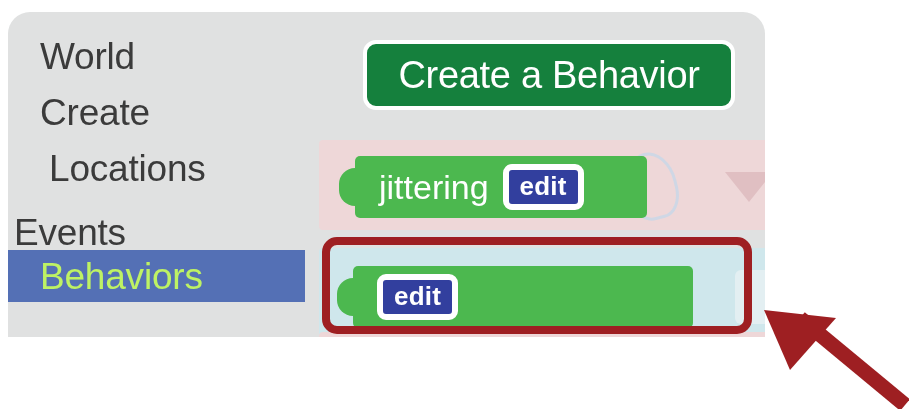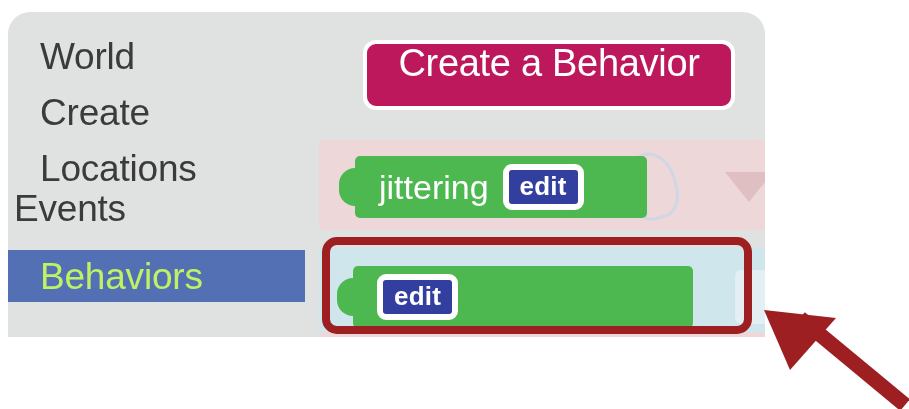--- a/index.html
+++ b/index.html
@@ -127,25 +127,25 @@
   }
 
   
   #create-behavior-button {
     position: absolute;
     left: 58px;
     top: 28px;
     width: 372px;
     height: 70px;
     box-sizing: border-box;
-    background: #be185d;
+    background: #15803d;
     border: 4px solid #ffffff;
     border-radius: 13px;
     display: flex;
-    align-items: flex-start;
+    align-items: center;
     justify-content: center;
     cursor: pointer;
   }
   #create-behavior-button .btn-label {
     font-size: 38px;
     line-height: 1;
     color: #ffffff;
     font-weight: 400;
     letter-spacing: -0.3px;
     white-space: nowrap;
@@ -241,25 +241,25 @@
   <nav id="sidebar">
 
     <div class="nav-item" style="top:18px;">
       <span class="nav-label">World</span>
     </div>
 
     <div class="nav-item" style="top:74px;">
       <span class="nav-label">Create</span>
     </div>
 
-    <div class="nav-item" style="top:130px;">
+    <div class="nav-item" style="top:130px;margin-left:9px;">
       <span class="nav-label">Locations</span>
     </div>
 
-    <div class="nav-item" style="top:170px;padding-left:6px;">
+    <div class="nav-item" style="top:194px;padding-left:6px;">
       <span class="nav-label">Events</span>
     </div>
 
     <div class="nav-item is-active" style="top:238px;">
       <span class="nav-label">Behaviors</span>
     </div>
 
   </nav>
 
   <section id="content">

